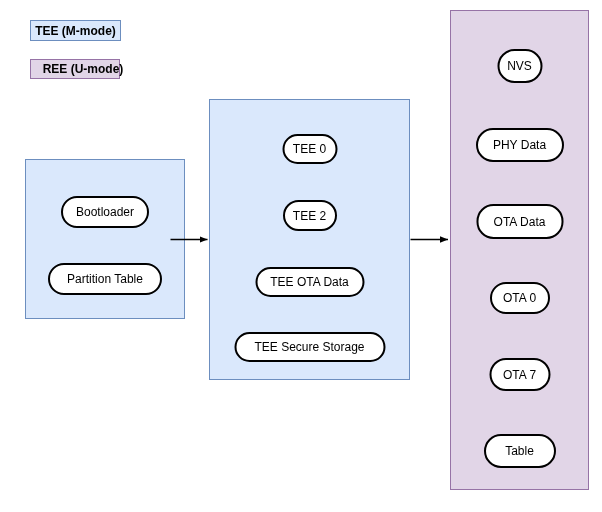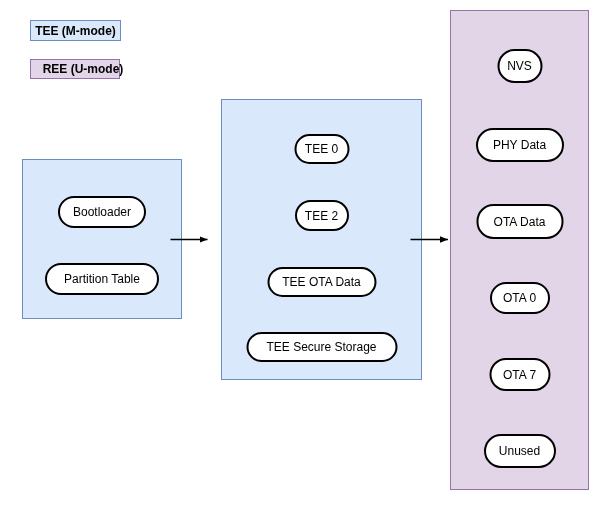--- a/index.html
+++ b/index.html
@@ -38,27 +38,26 @@
     border-color: var(--ree-border, #9673a6);
     padding-left: 16px;
   }
   .region {
     position: absolute;
     box-sizing: border-box;
   }
   .region-tee {
     background: var(--tee-fill, #dae8fc);
     border: 1.5px solid var(--tee-border, #6c8ebf);
-    margin-left: 12px;
   }
   .region-ree {
     background: var(--ree-fill, #e1d5e7);
     border: 1.5px solid var(--ree-border, #9673a6);
   }
-  #region-boot { left: 10px; top: 159px; width: 160px; height: 160px; }
+  #region-boot { left: 25px; top: 159px; width: 160px; height: 160px; }
   #region-tee  { left: 209px; top: 99px; width: 201px; height: 281px; }
   #region-ree  { left: 450px; top: 10px; width: 139px; height: 480px; }
   .node {
     position: absolute;
     left: 50%;
     transform: translateX(-50%);
     box-sizing: border-box;
     display: flex;
     align-items: center;
     justify-content: center;
@@ -98,21 +97,21 @@
     <div class="node" style="top:167px; width:109px; height:30px;">TEE OTA Data</div>
     <div class="node" style="top:232px; width:151px; height:30px;">TEE Secure Storage</div>
   </div>
 
   <div id="region-ree" class="region region-ree">
     <div class="node" style="top:38px; width:45px; height:34px;">NVS</div>
     <div class="node" style="top:117px; width:88px; height:34px;">PHY Data</div>
     <div class="node" style="top:193px; width:87px; height:35px;">OTA Data</div>
     <div class="node" style="top:271px; width:60px; height:32px;">OTA 0</div>
     <div class="node" style="top:347px; width:61px; height:33px;">OTA 7</div>
-    <div class="node" style="top:423px; width:72px; height:34px;">Unused</div>
+    <div class="node" style="top:423px; width:72px; height:34px;">Table</div>
   </div>
 
   <svg id="arrow-layer" width="602" height="512" viewBox="0 0 602 512">
     <defs>
       <marker id="arrowhead" markerUnits="userSpaceOnUse" markerWidth="9" markerHeight="7" refX="8" refY="3.25" orient="auto">
         <path d="M0,0 L8,3.25 L0,6.5 z" fill="#000000"></path>
       </marker>
     </defs>
     <line x1="170.5" y1="239.5" x2="207.5" y2="239.5" stroke="#000000" stroke-width="1.5" marker-end="url(#arrowhead)"></line>
     <line x1="410.5" y1="239.5" x2="448" y2="239.5" stroke="#000000" stroke-width="1.5" marker-end="url(#arrowhead)"></line>

